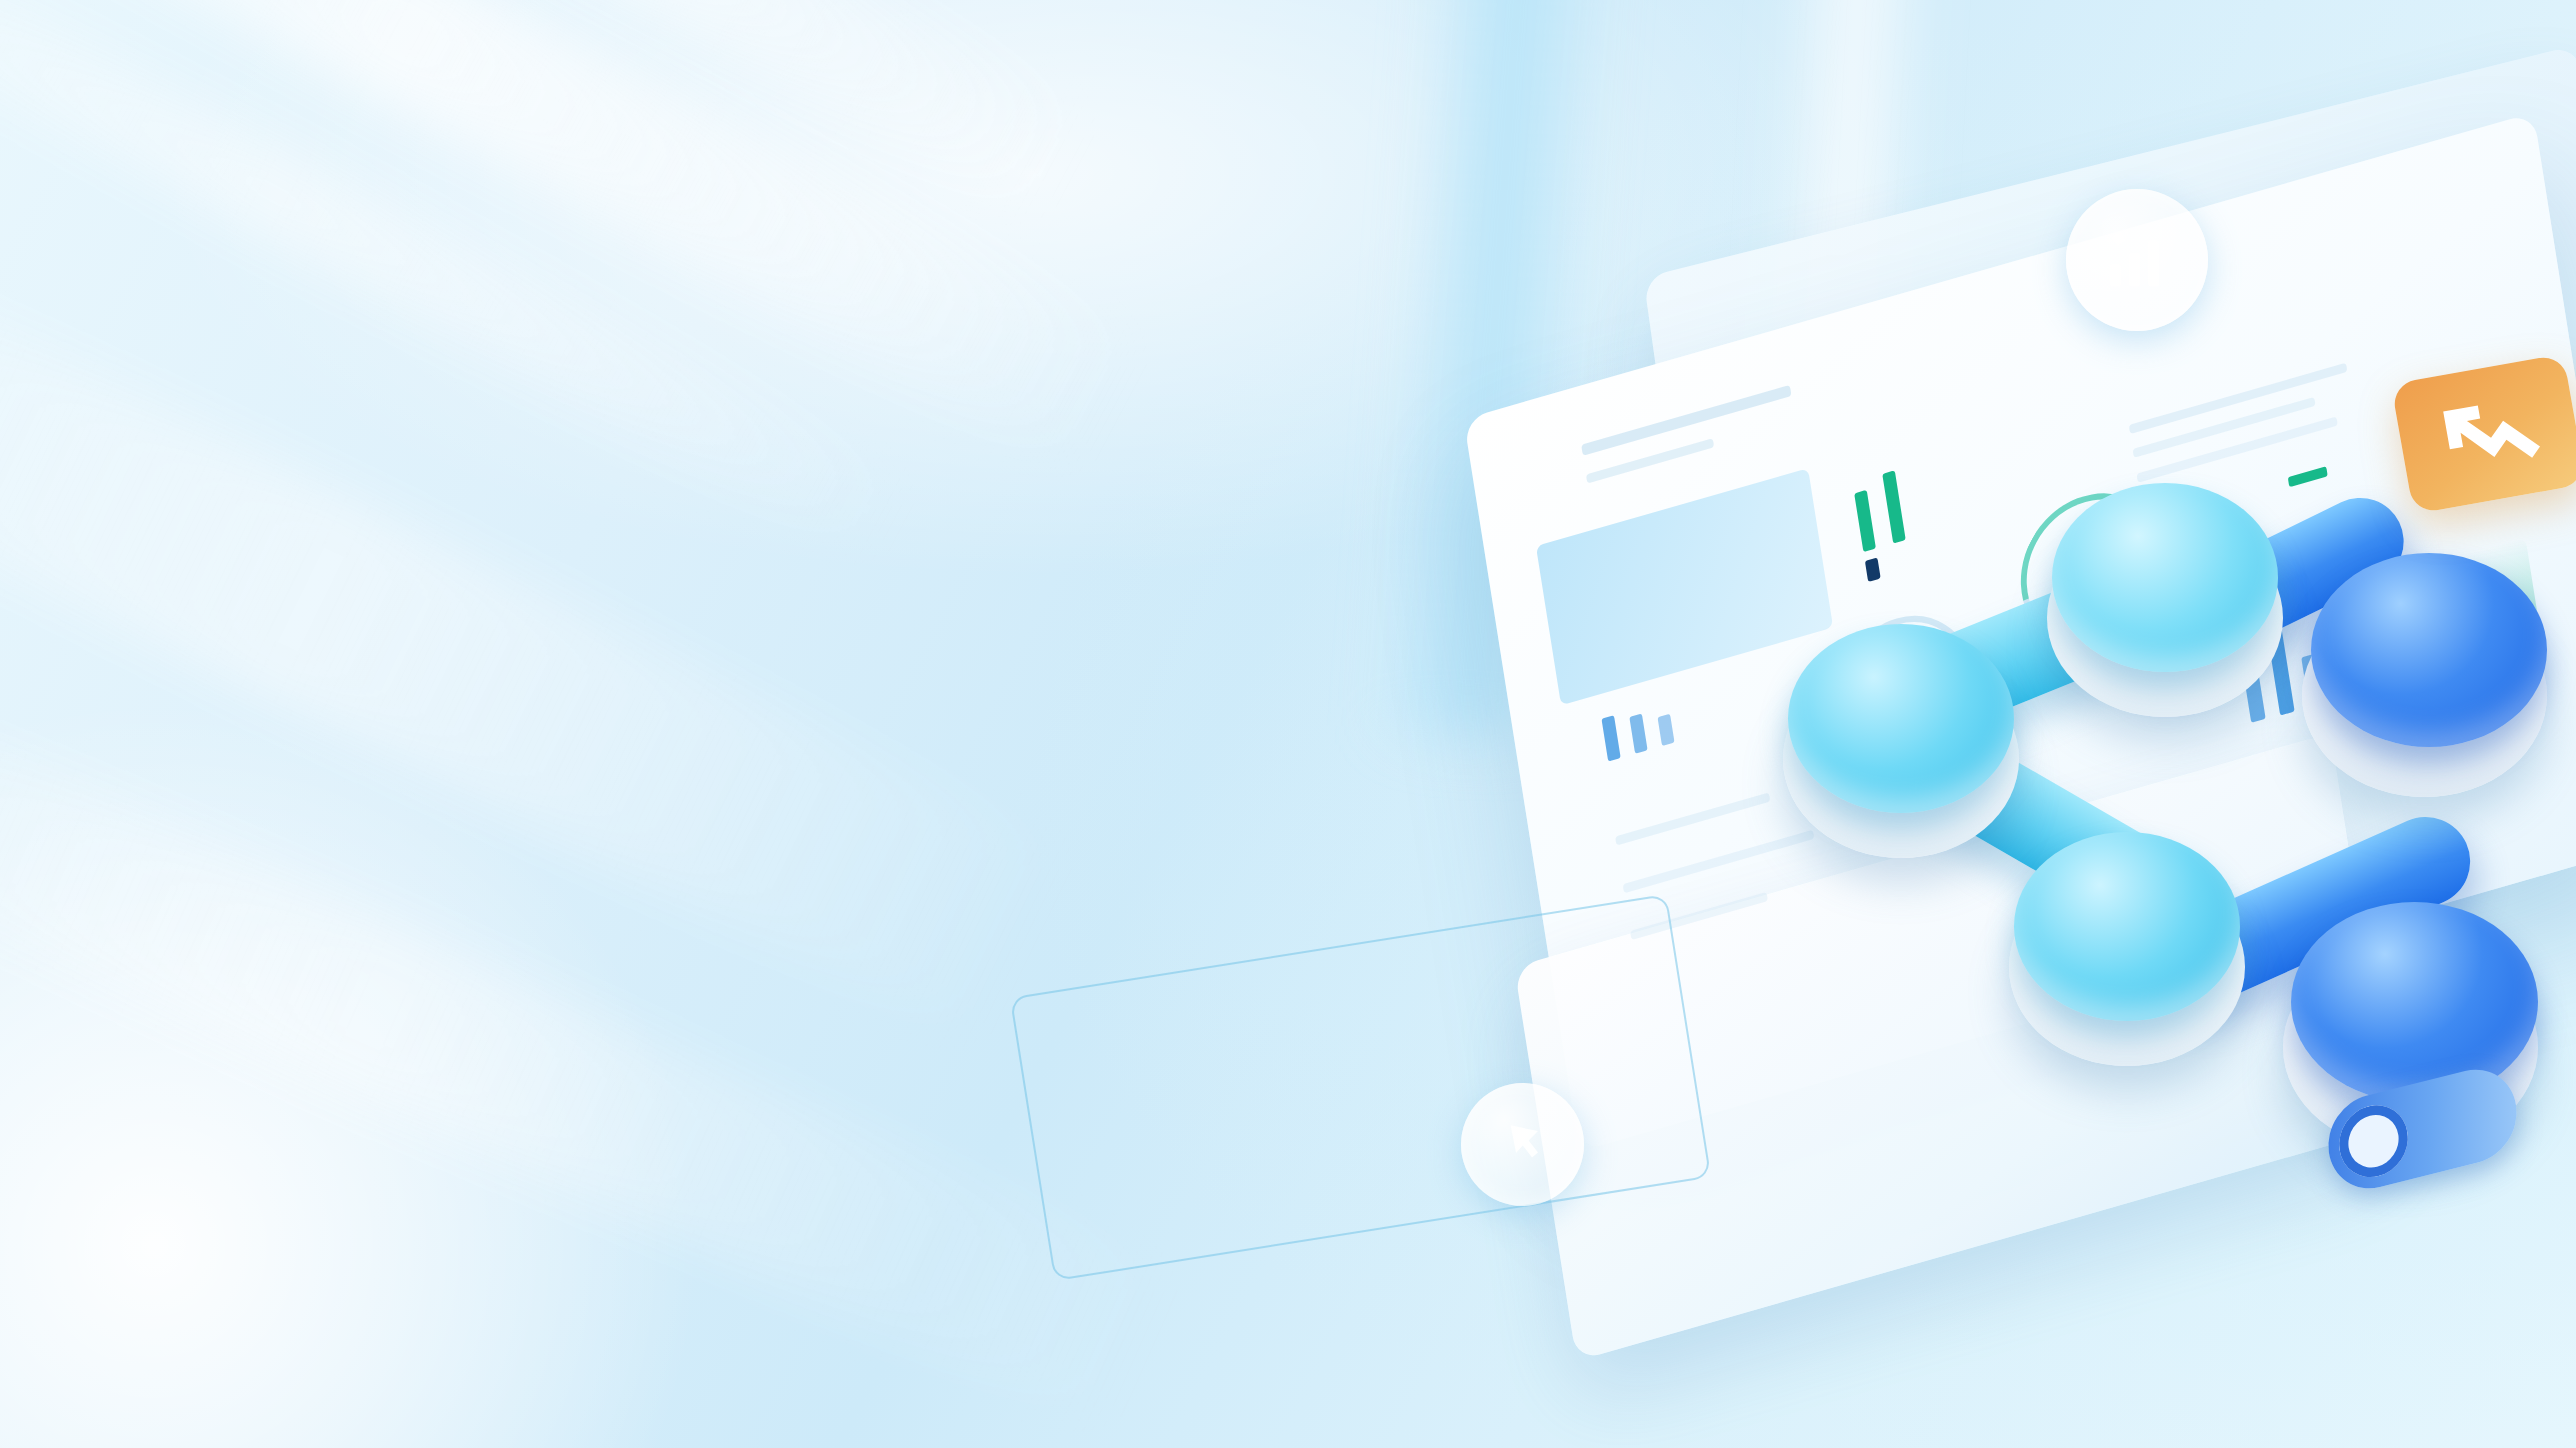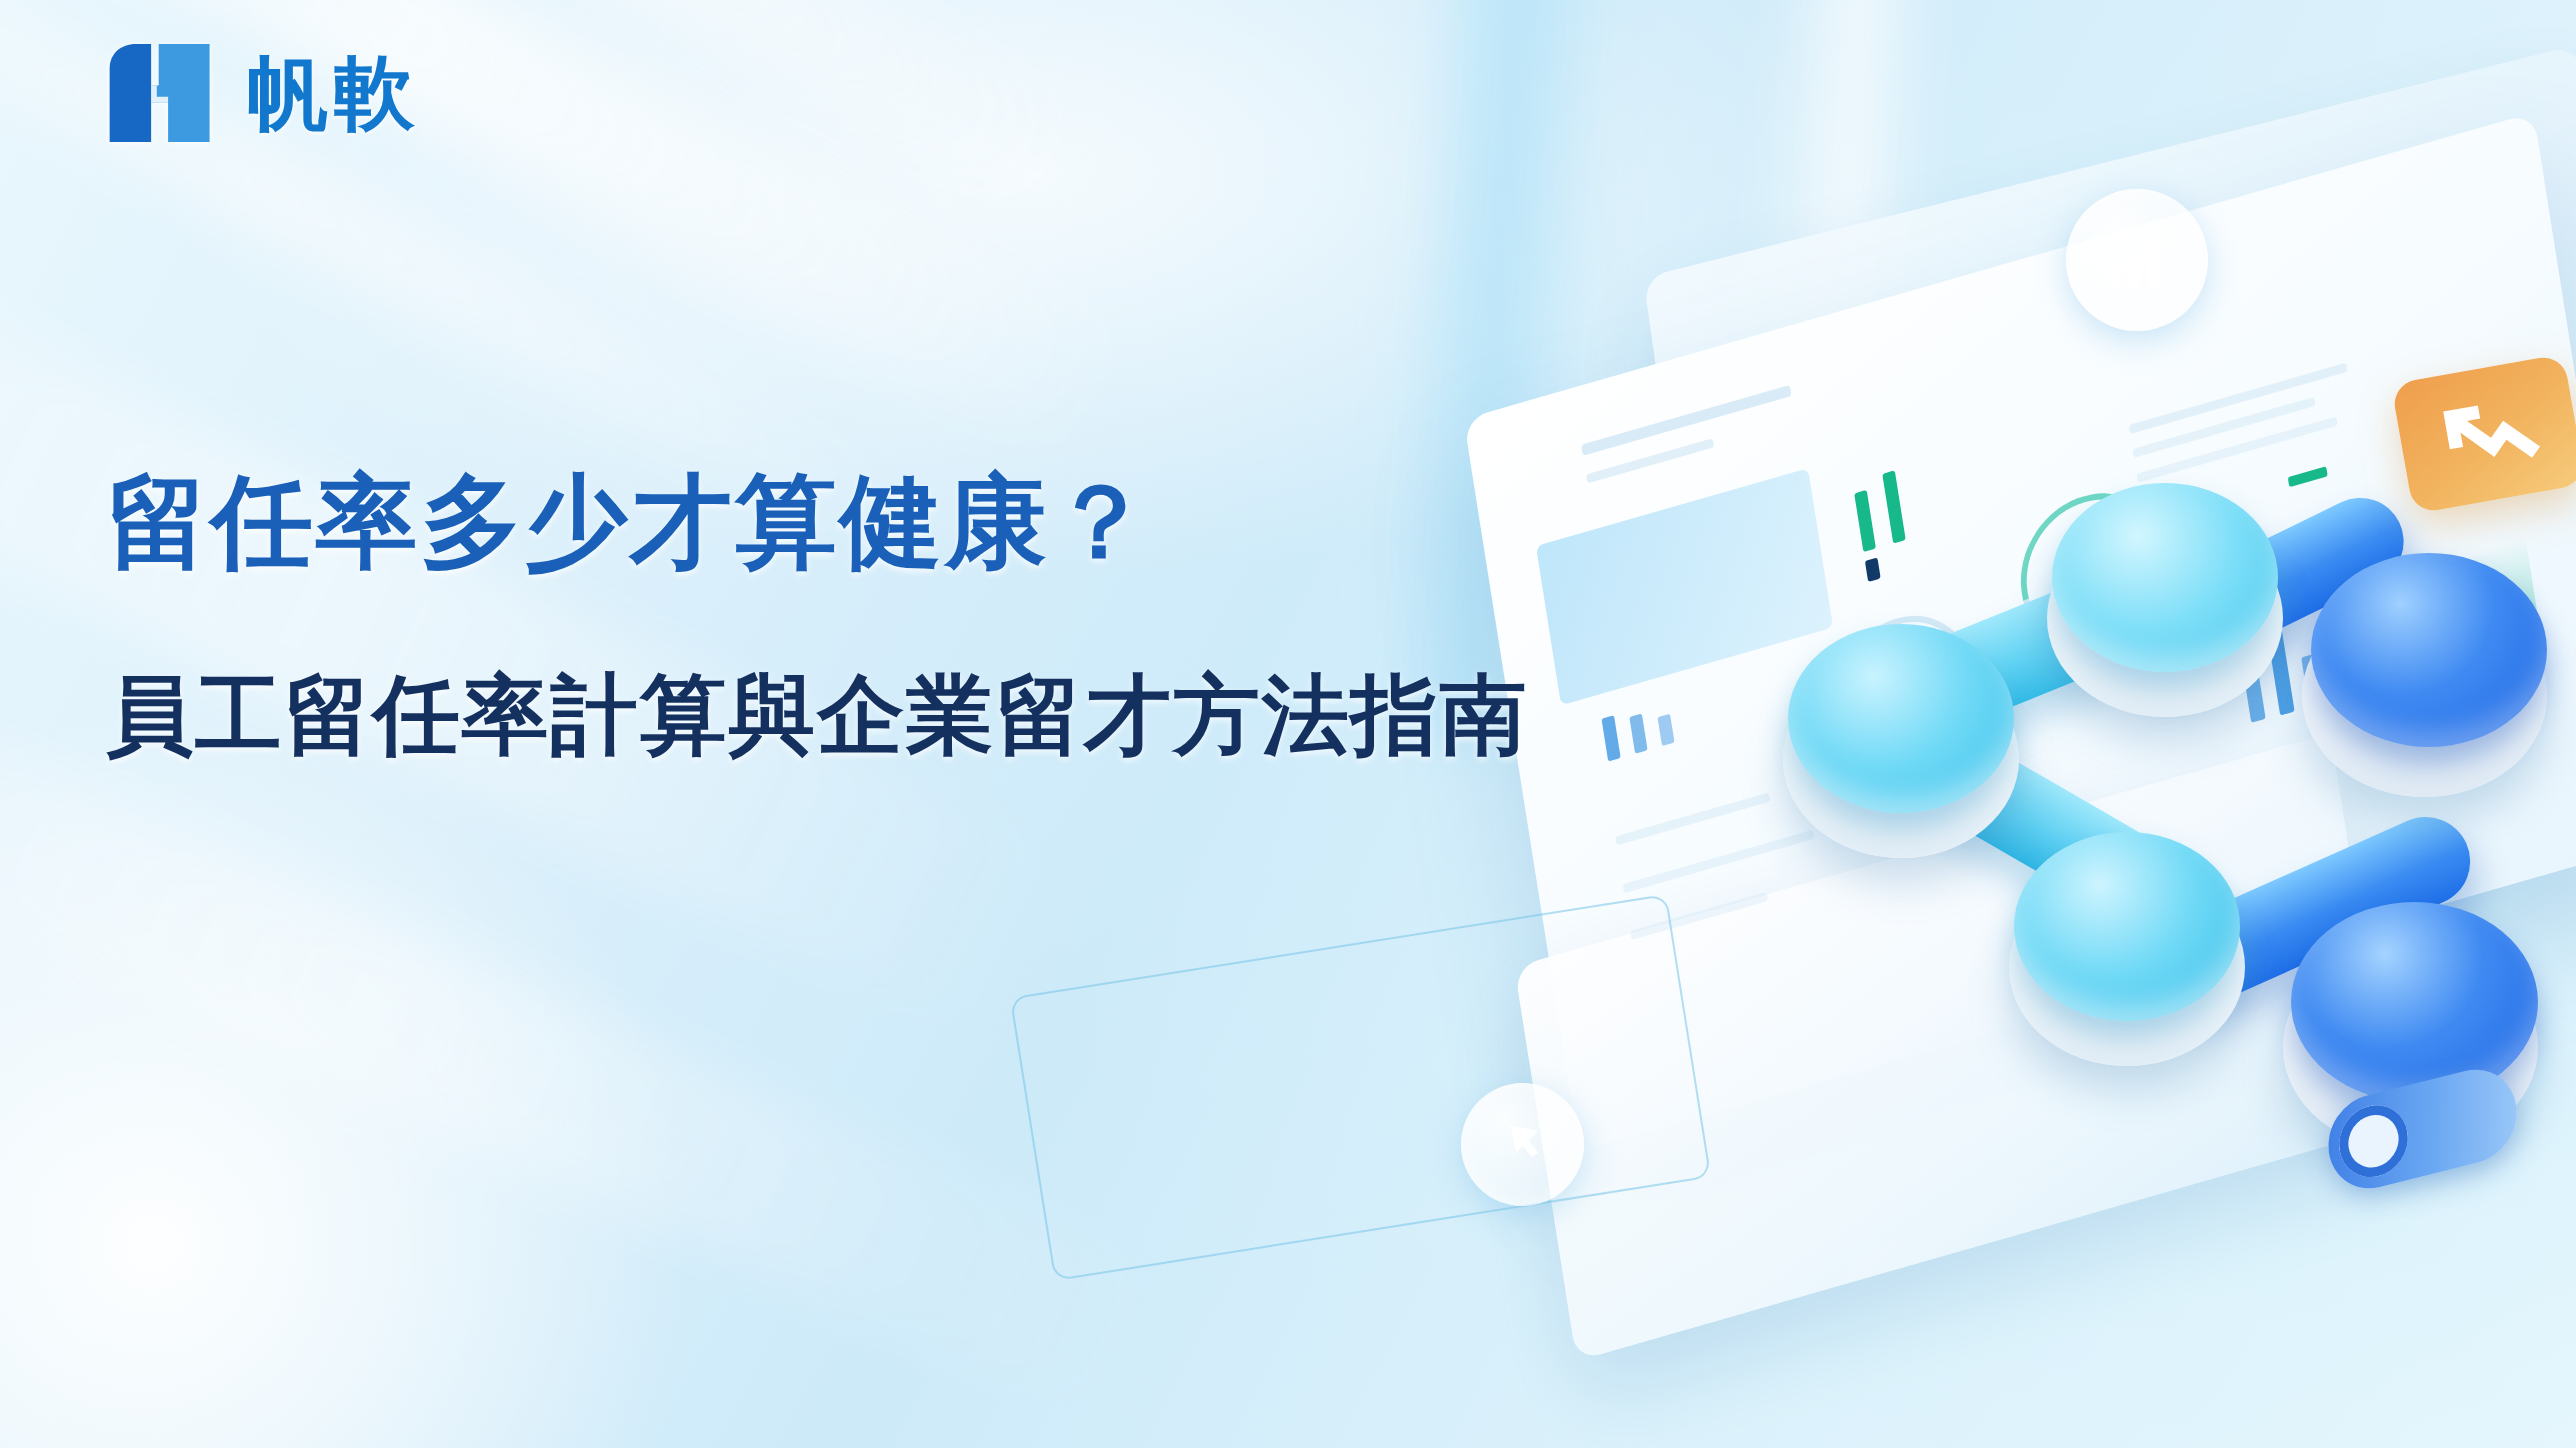--- a/index.html
+++ b/index.html
@@ -215,30 +215,16 @@
     </svg>
   </div>
 
   <div class="card-badge" style="left:2401px;top:368px;width:175px;height:132px;transform:rotate(-10deg);
        background:linear-gradient(150deg,#ef9e4c 0%,#f2b45f 55%,#f6cb7c 100%);">
     <svg width="111" height="87" viewBox="0 0 24 18">
       <path d="M3.2 2.4h7.6v2.9H7.9l4.5 4.5 3.2-3.2 6.9 6.9-2.1 2.1-4.8-4.8-3.2 3.2L6.1 7.6v3.1H3.2z" fill="#ffffff"></path>
     </svg>
   </div>
 
-  <div class="logo">
-    <div class="logo-mark">
-      <svg width="115" height="106" viewBox="0 0 122 112">
-        <path d="M6 30 C6 14 18 4 34 4 L50 4 L50 48 L50 60 L50 108 L6 108 Z" fill="#1668c4"></path>
-        <path d="M58 4 L112 4 L112 108 L68 108 L68 66 L50 66 L50 48 L58 48 Z" fill="#3d9ae0"></path>
-        <path d="M50 48 L50 66 L68 66 L68 60 L56 60 L56 48 Z" fill="#ffffff" opacity=".85"></path>
-      </svg>
-    </div>
-    <div class="logo-text">帆軟</div>
-  </div>
-
-  <div class="copy">
-    <h1 class="title">留任率多少才算健康？</h1>
-    <h2 class="subtitle">員工留任率計算與企業留才方法指南</h2>
-  </div>
+
 
 </div>
 
 
 </body></html>

